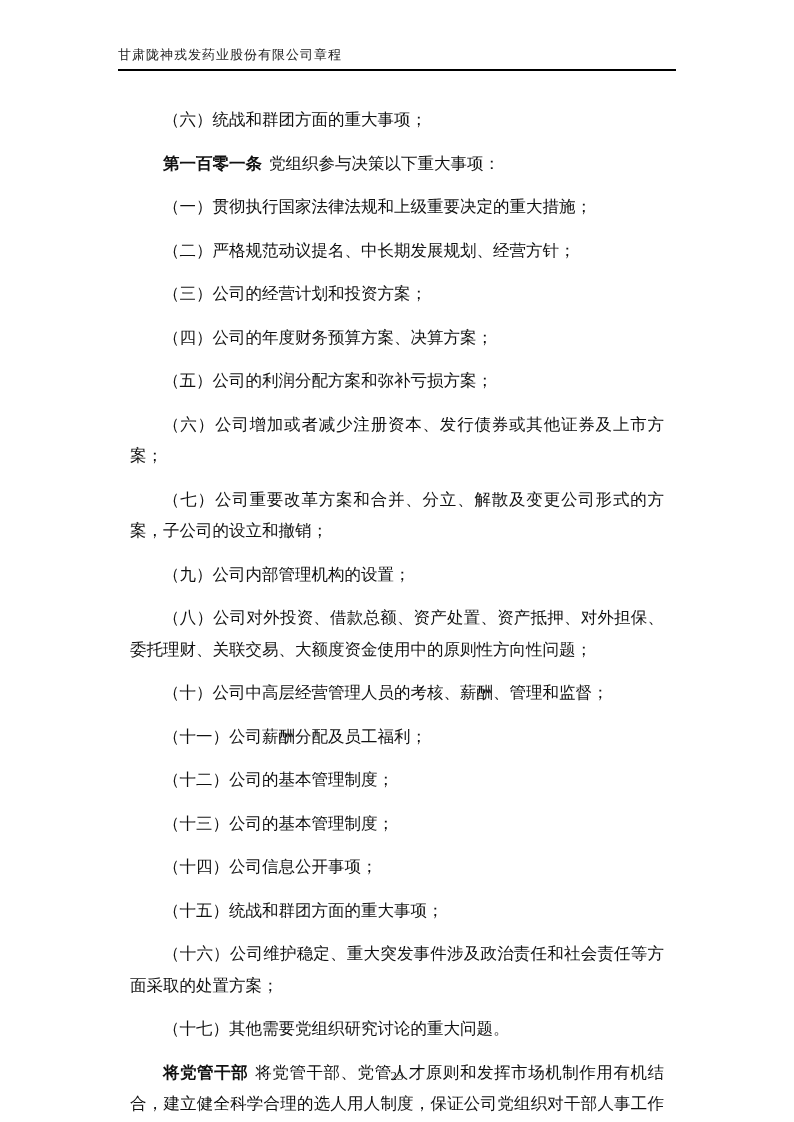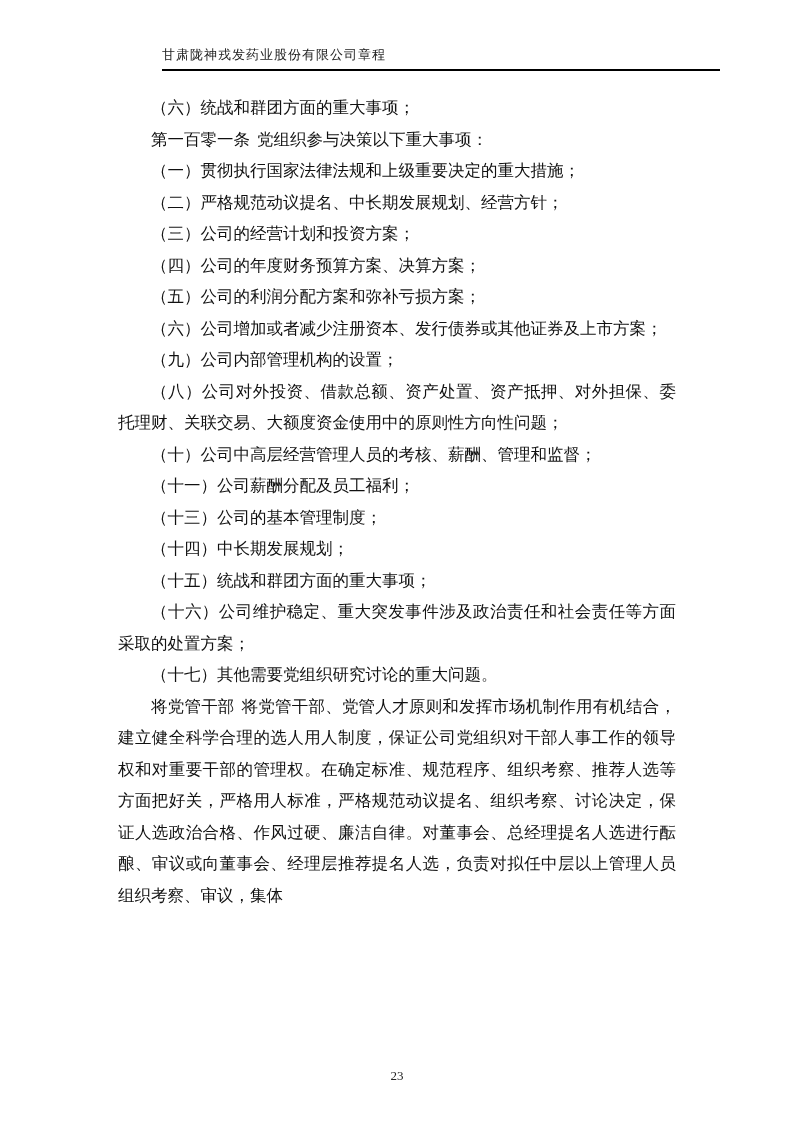--- a/index.html
+++ b/index.html
@@ -16,36 +16,35 @@
   .header {
     position: absolute;
     left: 118px;
     top: 46px;
     width: 558px;
     font-size: 13px;
     letter-spacing: 1px;
     color: #222222;
     padding-bottom: 5px;
     border-bottom: 2px solid #000000;
-    margin-left: 44px;
   }
   .content {
     position: absolute;
     left: 118px;
     top: 92px;
     width: 558px;
     font-size: 16.5px;
     line-height: 31.5px;
     text-align: justify;
   }
   .para {
-    margin: 0;
+    margin: 12px;
     text-indent: 2em;
   }
-  .para b { font-weight: normal; }
+  .para b { font-weight: bold; }
   .para b:not(:empty) { margin-right: 7px; }
   .page-number {
     position: absolute;
     left: 0;
     top: 1068px;
     width: 100%;
     text-align: center;
     font-size: 13px;
     color: #222222;
   }
@@ -61,26 +60,28 @@
 
   <div class="content">
     <p class="para"><b></b><span>（六）统战和群团方面的重大事项；</span></p>
     <p class="para"><b>第一百零一条</b><span>党组织参与决策以下重大事项：</span></p>
     <p class="para"><b></b><span>（一）贯彻执行国家法律法规和上级重要决定的重大措施；</span></p>
     <p class="para"><b></b><span>（二）严格规范动议提名、中长期发展规划、经营方针；</span></p>
     <p class="para"><b></b><span>（三）公司的经营计划和投资方案；</span></p>
     <p class="para"><b></b><span>（四）公司的年度财务预算方案、决算方案；</span></p>
     <p class="para"><b></b><span>（五）公司的利润分配方案和弥补亏损方案；</span></p>
     <p class="para"><b></b><span>（六）公司增加或者减少注册资本、发行债券或其他证券及上市方案；</span></p>
+    <p class="para"><b></b><span>（七）公司重要改革方案和合并、分立、解散及变更公司形式的方案，子公司的设立和撤销；</span></p>
     <p class="para"><b></b><span>（九）公司内部管理机构的设置；</span></p>
     <p class="para"><b></b><span>（八）公司对外投资、借款总额、资产处置、资产抵押、对外担保、委托理财、关联交易、大额度资金使用中的原则性方向性问题；</span></p>
     <p class="para"><b></b><span>（十）公司中高层经营管理人员的考核、薪酬、管理和监督；</span></p>
     <p class="para"><b></b><span>（十一）公司薪酬分配及员工福利；</span></p>
+    <p class="para"><b></b><span>（十二）公司的基本管理制度；</span></p>
     <p class="para"><b></b><span>（十三）公司的基本管理制度；</span></p>
-    <p class="para"><b></b><span>（十四）中长期发展规划；</span></p>
+    <p class="para"><b></b><span>（十四）公司信息公开事项；</span></p>
     <p class="para"><b></b><span>（十五）统战和群团方面的重大事项；</span></p>
     <p class="para"><b></b><span>（十六）公司维护稳定、重大突发事件涉及政治责任和社会责任等方面采取的处置方案；</span></p>
     <p class="para"><b></b><span>（十七）其他需要党组织研究讨论的重大问题。</span></p>
     <p class="para"><b>将党管干部</b><span>将党管干部、党管人才原则和发挥市场机制作用有机结合，建立健全科学合理的选人用人制度，保证公司党组织对干部人事工作的领导权和对重要干部的管理权。在确定标准、规范程序、组织考察、推荐人选等方面把好关，严格用人标准，严格规范动议提名、组织考察、讨论决定，保证人选政治合格、作风过硬、廉洁自律。对董事会、总经理提名人选进行酝酿、审议或向董事会、经理层推荐提名人选，负责对拟任中层以上管理人员组织考察、审议，集体</span></p>
   </div>
 
   <div class="page-number">23</div>
 
 </div>
 

